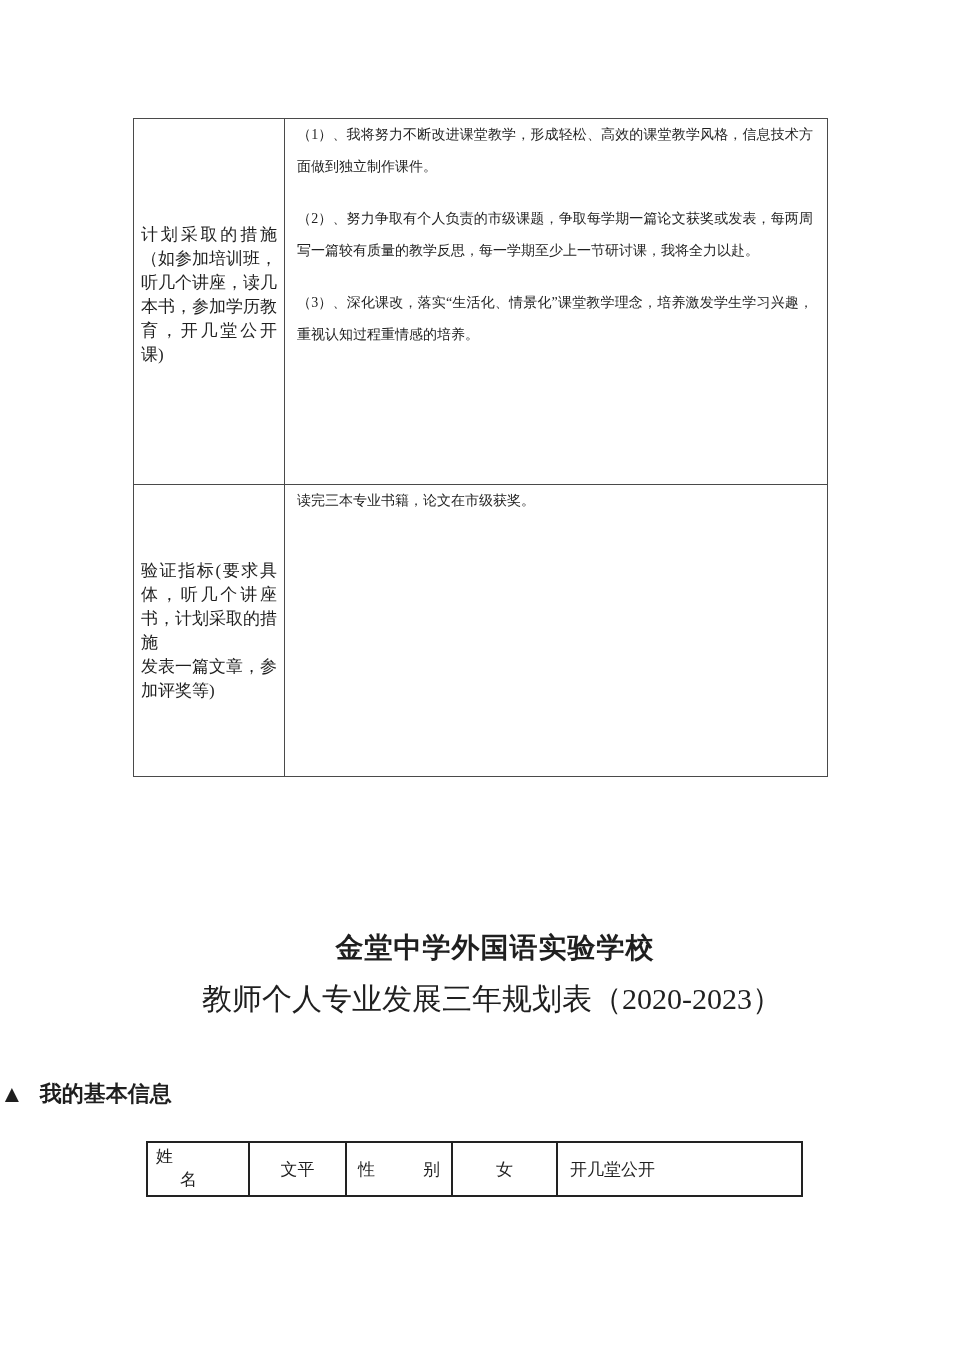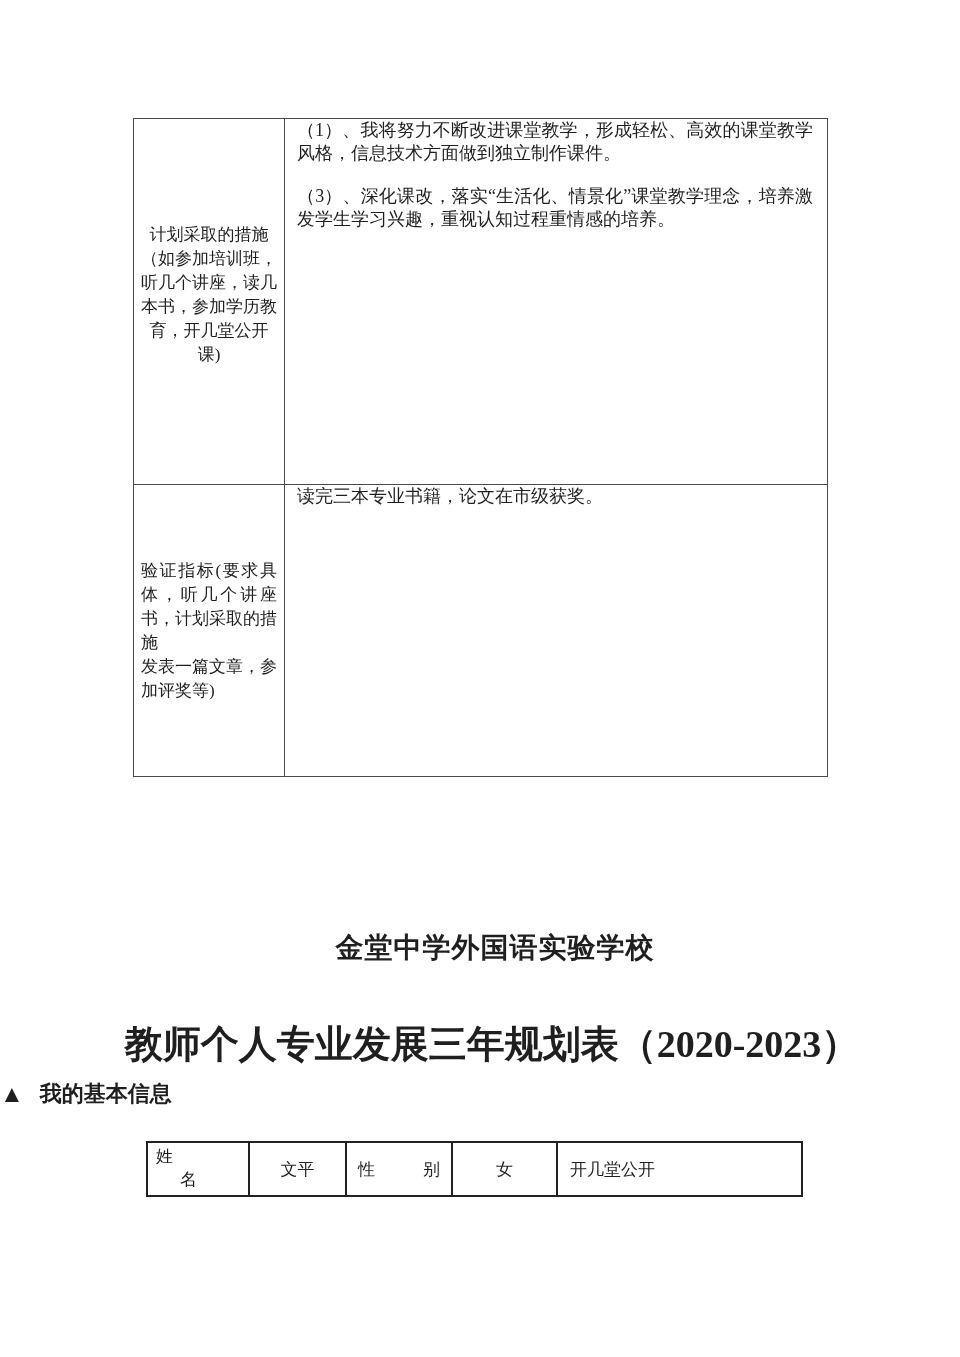--- a/index.html
+++ b/index.html
@@ -27,49 +27,49 @@
   .pt-cell { overflow: hidden; }
   .pt-label {
     border-right: 1.5px solid #4a4a4a;
     padding: 0 7px;
     font-size: 17px;
     line-height: 24px;
     display: flex;
     flex-direction: column;
     justify-content: center;
   }
-  .pt-label.row1 { padding-bottom: 13px; align-items: center; }
+  .pt-label.row1 { padding-bottom: 13px; }
   .row1cell { border-bottom: 1.5px solid #4a4a4a; }
   .label-line { text-align: justify; text-align-last: justify; }
   .label-line:last-child { text-align-last: left; }
   .pt-content {
     padding: 0 14px 0 12px;
-    font-size: 18px;
-    line-height: 23px;
+    font-size: 14px;
+    line-height: 32px;
     text-align: justify;
   }
   .pt-content p { margin: 0 0 20px 0; }
 
   
   .doc-title {
     position: absolute;
     top: 927px; left: 0; width: 100%;
     text-align: center;
     font-size: 28px;
     font-weight: bold;
     line-height: 42px;
     letter-spacing: 1px;
     text-indent: 30px;
   }
   .doc-subtitle {
     position: absolute;
-    top: 1025px; left: 0; width: 100%;
+    top: 980px; left: 0; width: 100%;
     text-align: center;
-    font-size: 38px;
-    font-weight: bold;
+    font-size: 30px;
+    font-weight: normal;
     line-height: 38px;
     text-indent: 24px;
   }
   .section-heading {
     position: absolute;
     top: 1080px; left: 0; width: 100%;
     font-size: 22px;
     font-weight: bold;
     line-height: 28px;
   }
@@ -119,20 +119,21 @@
     <div class="pt-cell pt-label row1 row1cell">
       <div class="label-line">计划采取的措施</div>
       <div class="label-line">（如参加培训班，</div>
       <div class="label-line">听几个讲座，读几</div>
       <div class="label-line">本书，参加学历教</div>
       <div class="label-line">育，开几堂公开</div>
       <div class="label-line">课)</div>
     </div>
     <div class="pt-cell pt-content row1cell">
       <p>（1）、我将努力不断改进课堂教学，形成轻松、高效的课堂教学风格，信息技术方面做到独立制作课件。</p>
+      <p>（2）、努力争取有个人负责的市级课题，争取每学期一篇论文获奖或发表，每两周写一篇较有质量的教学反思，每一学期至少上一节研讨课，我将全力以赴。</p>
       <p>（3）、深化课改，落实“生活化、情景化”课堂教学理念，培养激发学生学习兴趣，重视认知过程重情感的培养。</p>
     </div>
     <div class="pt-cell pt-label">
       <div class="label-line">验证指标(要求具</div>
       <div class="label-line">体，听几个讲座</div>
       <div class="label-line">书，计划采取的措施</div>
       <div class="label-line">发表一篇文章，参</div>
       <div class="label-line">加评奖等)</div>
     </div>
     <div class="pt-cell pt-content">

